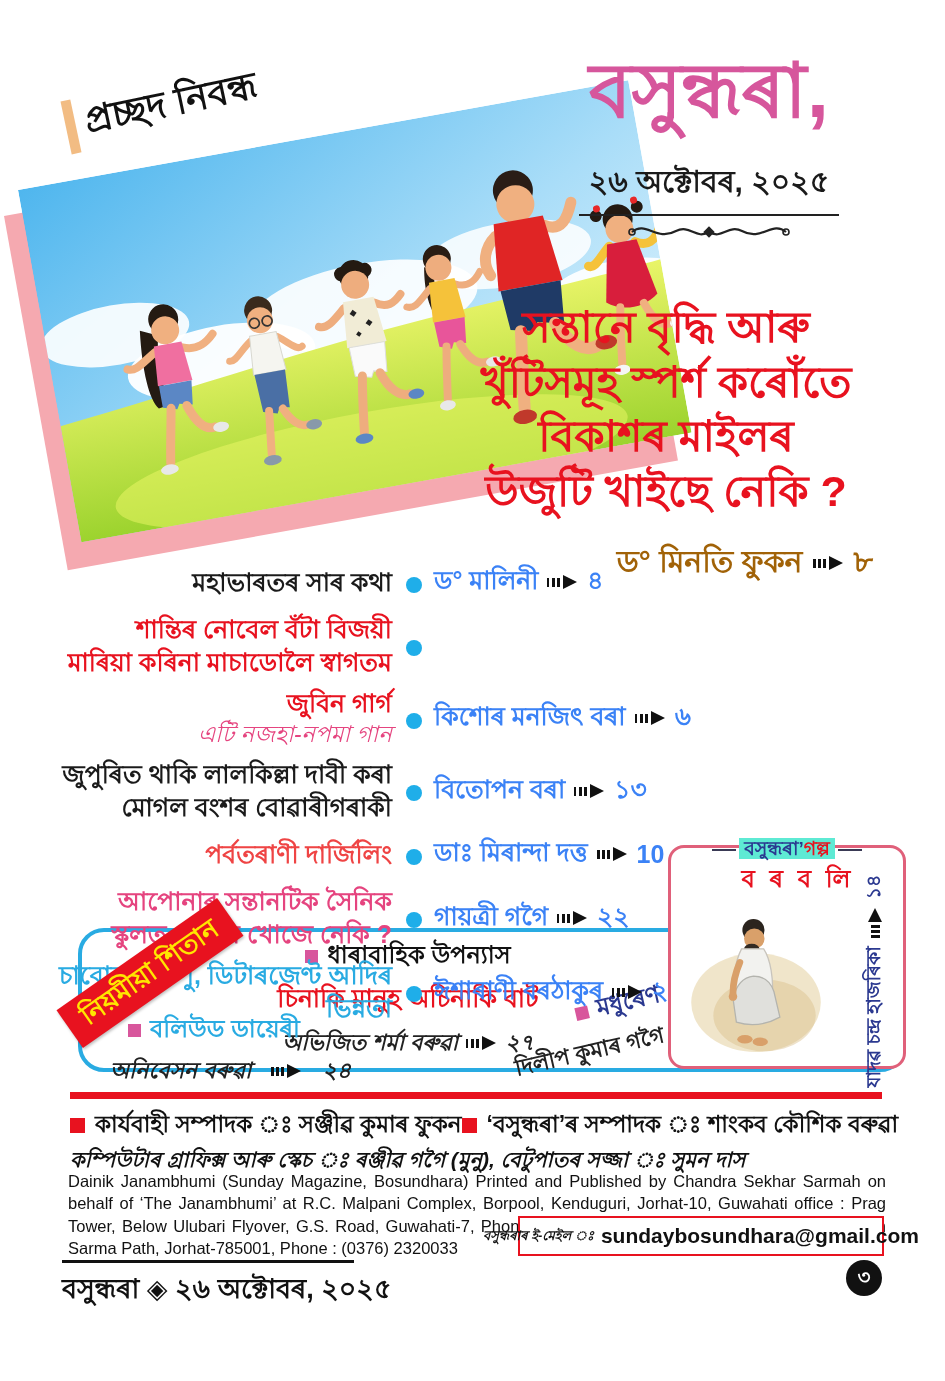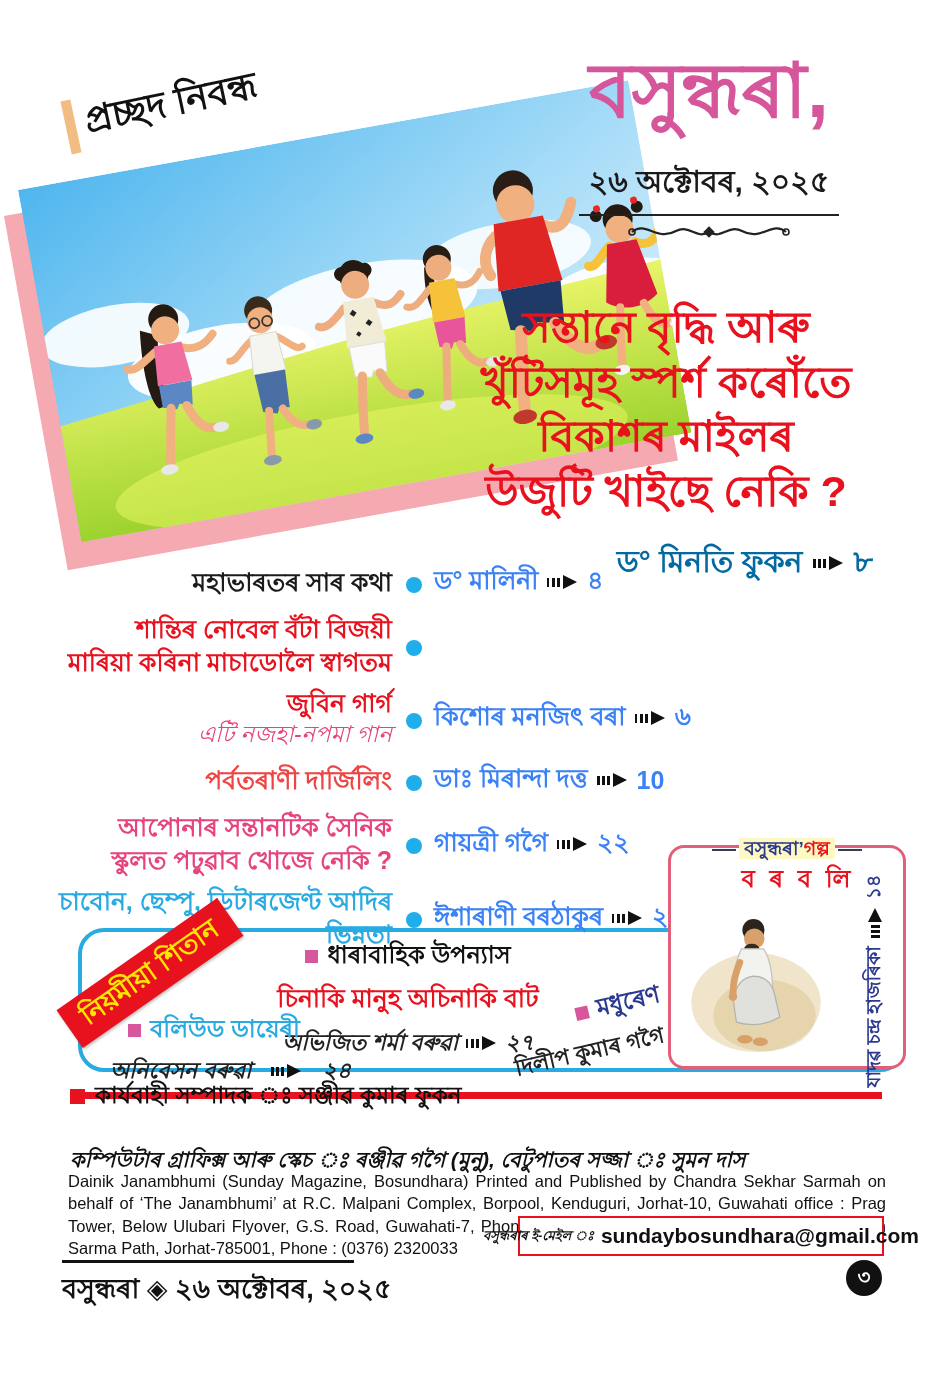--- a/index.html
+++ b/index.html
@@ -24,21 +24,21 @@
   .photo-shadow{position:absolute;left:4px;top:216px;width:620px;height:360px;background:#f5a9b0;
                 transform:rotate(-10.2deg);transform-origin:0 0;z-index:1;}
   .cover-photo{position:absolute;left:18px;top:190px;width:620px;height:358px;
                transform:rotate(-10.2deg);transform-origin:0 0;z-index:2;overflow:hidden;}
   .cover-photo svg{display:block;}
 
   
   .headline{position:absolute;right:40px;top:300px;width:478px;text-align:center;z-index:4;
             font-size:43px;font-weight:bold;color:#e8121f;line-height:1.27;white-space:nowrap;}
   .byline{position:absolute;right:72px;top:538px;z-index:4;display:flex;align-items:center;gap:10px;
-          font-size:30px;font-weight:bold;color:#0369a1;white-space:nowrap;}
+          font-size:30px;font-weight:bold;color:#a16207;white-space:nowrap;}
 
   
   .arw{position:relative;display:inline-block;width:31px;height:15px;flex:0 0 auto;vertical-align:middle;}
   .arw::before{content:"";position:absolute;left:0;top:3px;width:15px;height:9px;
                background:repeating-linear-gradient(90deg,#111 0 2.5px,transparent 2.5px 5.2px);}
   .arw::after{content:"";position:absolute;left:16px;top:0;width:0;height:0;
               border-left:14px solid #111;border-top:7.5px solid transparent;border-bottom:7.5px solid transparent;}
   .blt{display:inline-block;width:16px;height:16px;border-radius:50%;background:#1faee9;flex:0 0 auto;}
   .sq{display:inline-block;width:13px;height:13px;background:#d8569c;flex:0 0 auto;margin-right:9px;}
 
@@ -69,32 +69,32 @@
   .bolly-author{font-size:22px;font-style:italic;font-weight:bold;color:#222;margin:3px 0 0 -18px;
                 display:flex;align-items:center;gap:20px;white-space:nowrap;}
   .madhuren{position:absolute;left:508px;top:984px;z-index:2;transform:rotate(-13deg);text-align:center;}
   .madh-label{font-size:24px;font-weight:bold;color:#2b3990;display:flex;align-items:center;justify-content:center;}
   .madh-author{font-size:22px;font-weight:bold;color:#222;margin-top:2px;display:flex;align-items:center;gap:8px;white-space:nowrap;}
 
   
   .story-box{position:absolute;left:668px;top:845px;width:238px;height:224px;border:3px solid #e0607a;
              border-radius:16px;background:#fff;z-index:5;box-sizing:border-box;}
   .story-legend{position:absolute;left:0;right:0;top:-14px;text-align:center;font-size:19px;font-weight:bold;white-space:nowrap;}
-  .story-legend .inner{background:#fef9c3;padding:0 5px;}
+  .story-legend .inner{background:#5eead4;padding:0 5px;}
   .leg-line{display:inline-block;width:24px;height:2px;background:#3a3a55;vertical-align:middle;margin:0 3px;}
   .leg-mag{color:#2b3990;} .leg-genre{color:#e8121f;}
   .story-title{text-align:center;font-size:24px;font-weight:bold;color:#e8121f;margin-top:12px;letter-spacing:4px;white-space:nowrap;margin-left:22px;}
   .story-art{position:absolute;left:10px;top:48px;}
   .story-vert{position:absolute;left:96px;top:120px;width:216px;height:26px;transform:rotate(-90deg);
               display:flex;align-items:center;justify-content:center;gap:8px;
               font-size:19px;font-weight:bold;color:#2b3990;white-space:nowrap;}
 
   
   .red-rule{position:absolute;left:70px;top:1092px;width:812px;height:7px;background:#e8121f;}
-  .editors{position:absolute;left:70px;top:1077px;width:814px;display:flex;
+  .editors{position:absolute;left:70px;top:1106px;width:814px;display:flex;
            font-size:23px;font-weight:bold;color:#111;}
   .editor-item{display:flex;align-items:center;white-space:nowrap;}
   .red-sq{display:inline-block;width:15px;height:15px;background:#e8121f;margin-right:10px;flex:0 0 auto;}
   .credits{position:absolute;left:70px;top:1144px;font-size:21px;font-style:italic;font-weight:bold;color:#111;white-space:nowrap;}
   .imprint{position:absolute;left:68px;top:1170px;width:818px;font-size:16.5px;line-height:1.35;
            color:#111;text-align:justify;}
   .email-box{position:absolute;left:518px;top:1216px;width:366px;height:40px;border:2px solid #e8121f;
              background:#fff;display:flex;align-items:center;justify-content:center;gap:7px;
              box-sizing:border-box;white-space:nowrap;}
   .email-label{font-size:13px;font-style:italic;font-weight:bold;color:#111;}
@@ -284,20 +284,32 @@
         <span class="sub">এটি নজহা-নপমা গান</span>
       </div>
       <span class="blt toc-mid"></span>
       <div class="toc-author">
         <span>কিশোৰ মনজিৎ বৰা</span>
         <span class="arw"></span>
         <span>৬</span>
       </div>
     </div>
 
+    <div class="toc-row">
+      <div class="toc-title t-black">
+        <span>জুপুৰিত থাকি লালকিল্লা দাবী কৰা</span><br>
+        <span>মোগল বংশৰ বোৱাৰীগৰাকী</span>
+      </div>
+      <span class="blt toc-mid"></span>
+      <div class="toc-author">
+        <span>বিতোপন বৰা</span>
+        <span class="arw"></span>
+        <span>১৩</span>
+      </div>
+    </div>
 
     <div class="toc-row">
       <div class="toc-title t-navy"><span>পৰ্বতৰাণী দাৰ্জিলিং</span></div>
       <span class="blt toc-mid"></span>
       <div class="toc-author">
         <span>ডাঃ মিৰান্দা দত্ত</span>
         <span class="arw"></span>
         <span>10</span>
       </div>
     </div>
@@ -394,20 +406,24 @@
     </div>
   </div>
 
   <div class="red-rule"></div>
 
   <div class="editors">
     <span class="editor-item">
       <span class="red-sq"></span>
       <span>কাৰ্যবাহী সম্পাদক ঃ সঞ্জীৱ কুমাৰ ফুকন</span>
     </span>
+    <span class="editor-item">
+      <span class="red-sq"></span>
+      <span>‘বসুন্ধৰা’ৰ সম্পাদক ঃ শাংকব কৌশিক বৰুৱা</span>
+    </span>
   </div>
 
   <div class="credits">কম্পিউটাৰ গ্ৰাফিক্স  আৰু স্কেচ ঃ ৰঞ্জীৱ গগৈ (মুনু), বেটুপাতৰ সজ্জা ঃ সুমন দাস</div>
 
   <div class="imprint">Dainik Janambhumi (Sunday Magazine, Bosundhara) Printed and Published by Chandra Sekhar Sarmah on behalf of ‘The Janambhumi’ at  R.C. Malpani Complex, Borpool, Kenduguri, Jorhat-10, Guwahati office : Prag Tower, Below Ulubari Flyover, G.S. Road, Guwahati-7, Phone : (0361) 2465327, Jorhat office : Tulsi Narayan Sarma Path, Jorhat-785001, Phone : (0376) 2320033</div>
 
   <div class="email-box">
     <span class="email-label">বসুন্ধৰাৰ ই-মেইল ঃ</span>
     <span class="email-addr">sundaybosundhara@gmail.com</span>
   </div>

